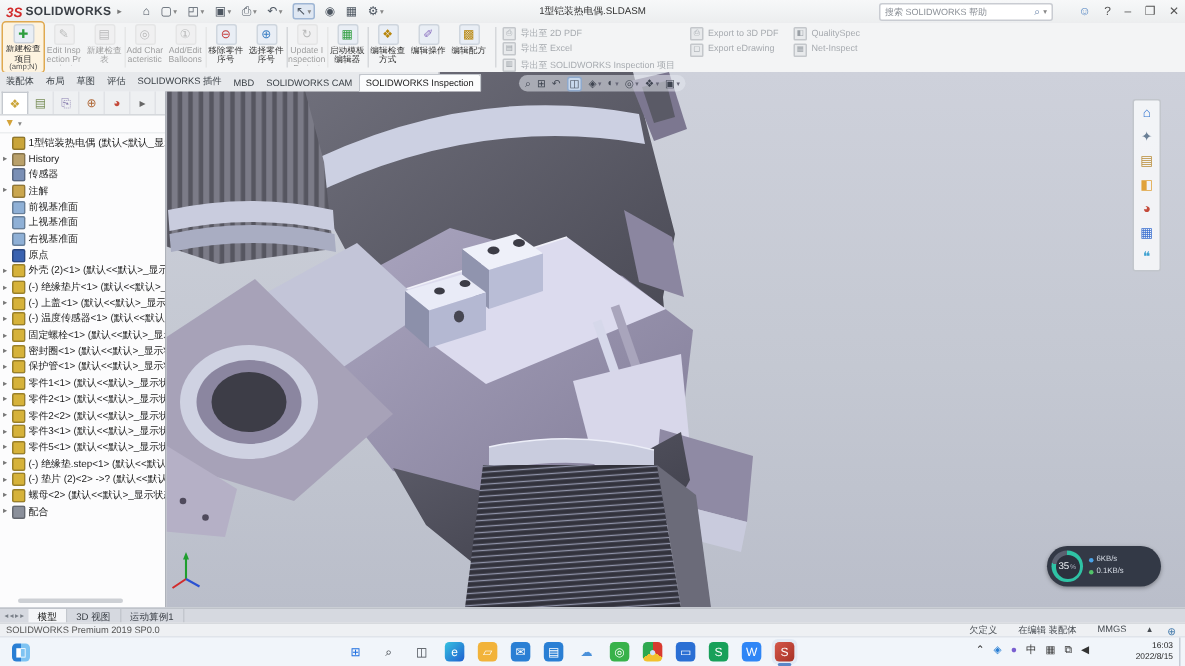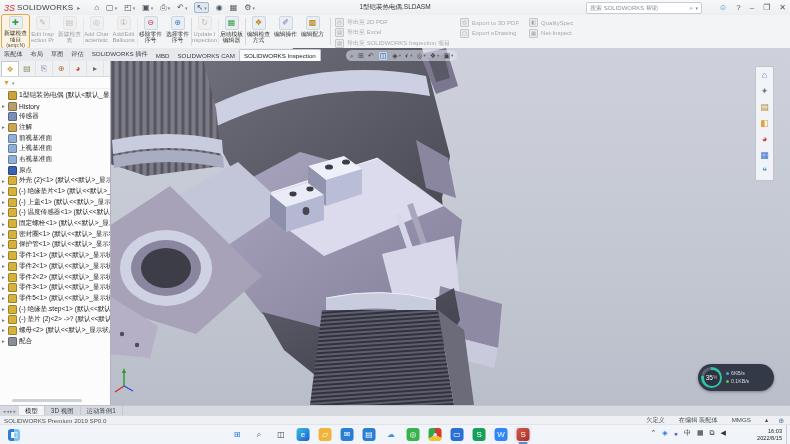--- a/index.html
+++ b/index.html
@@ -1,20 +1,20 @@
 <!DOCTYPE html>
 <html><head>
 <meta charset="utf-8">
 <style>
   html,body{margin:0;padding:0;}
   body{width:790px;height:444px;overflow:hidden;font-family:"Liberation Sans","DejaVu Sans",sans-serif;-webkit-font-smoothing:antialiased;}
   .win{position:relative;width:790px;height:444px;background:#eef0f2;overflow:hidden;}
   
   .titlebar{position:absolute;top:0;left:0;width:790px;height:15px;background:linear-gradient(#f7f8f9,#eceeef);border-bottom:1px solid #dcdee1;display:flex;align-items:center;font-size:8px;color:#444;}
-  .brand{display:flex;align-items:center;margin-left:4px;font-weight:normal;}
+  .brand{display:flex;align-items:center;margin-left:4px;font-weight:bold;}
   .brand .mark{color:#d22b2b;font-style:italic;font-size:9px;margin-right:2px;}
   .brand .bname{color:#3a3f45;font-size:8px;letter-spacing:.2px;}
   .brand .exp{color:#777;font-size:6px;margin-left:4px;}
   .qicons{display:flex;align-items:center;margin-left:14px;gap:7px;}
   .qi{display:flex;align-items:center;color:#4c5560;font-size:8px;cursor:default;}
   .qi.active{background:#dfe7f2;border:1px solid #9fb6d4;border-radius:2px;padding:0 1px;}
   .qi.caret::after{content:"▾";font-size:5px;color:#888;margin-left:1px;}
   .doc-title{position:absolute;left:50%;transform:translateX(-50%);font-size:6.5px;color:#333;white-space:nowrap;}
   .tsearch{position:absolute;right:88px;top:2px;width:108px;height:10px;background:#fff;border:1px solid #c9ccd2;border-radius:2px;display:flex;align-items:center;font-size:6px;color:#8b9097;padding:0 3px;}
   .tsearch .txt{flex:1;overflow:hidden;white-space:nowrap;}

